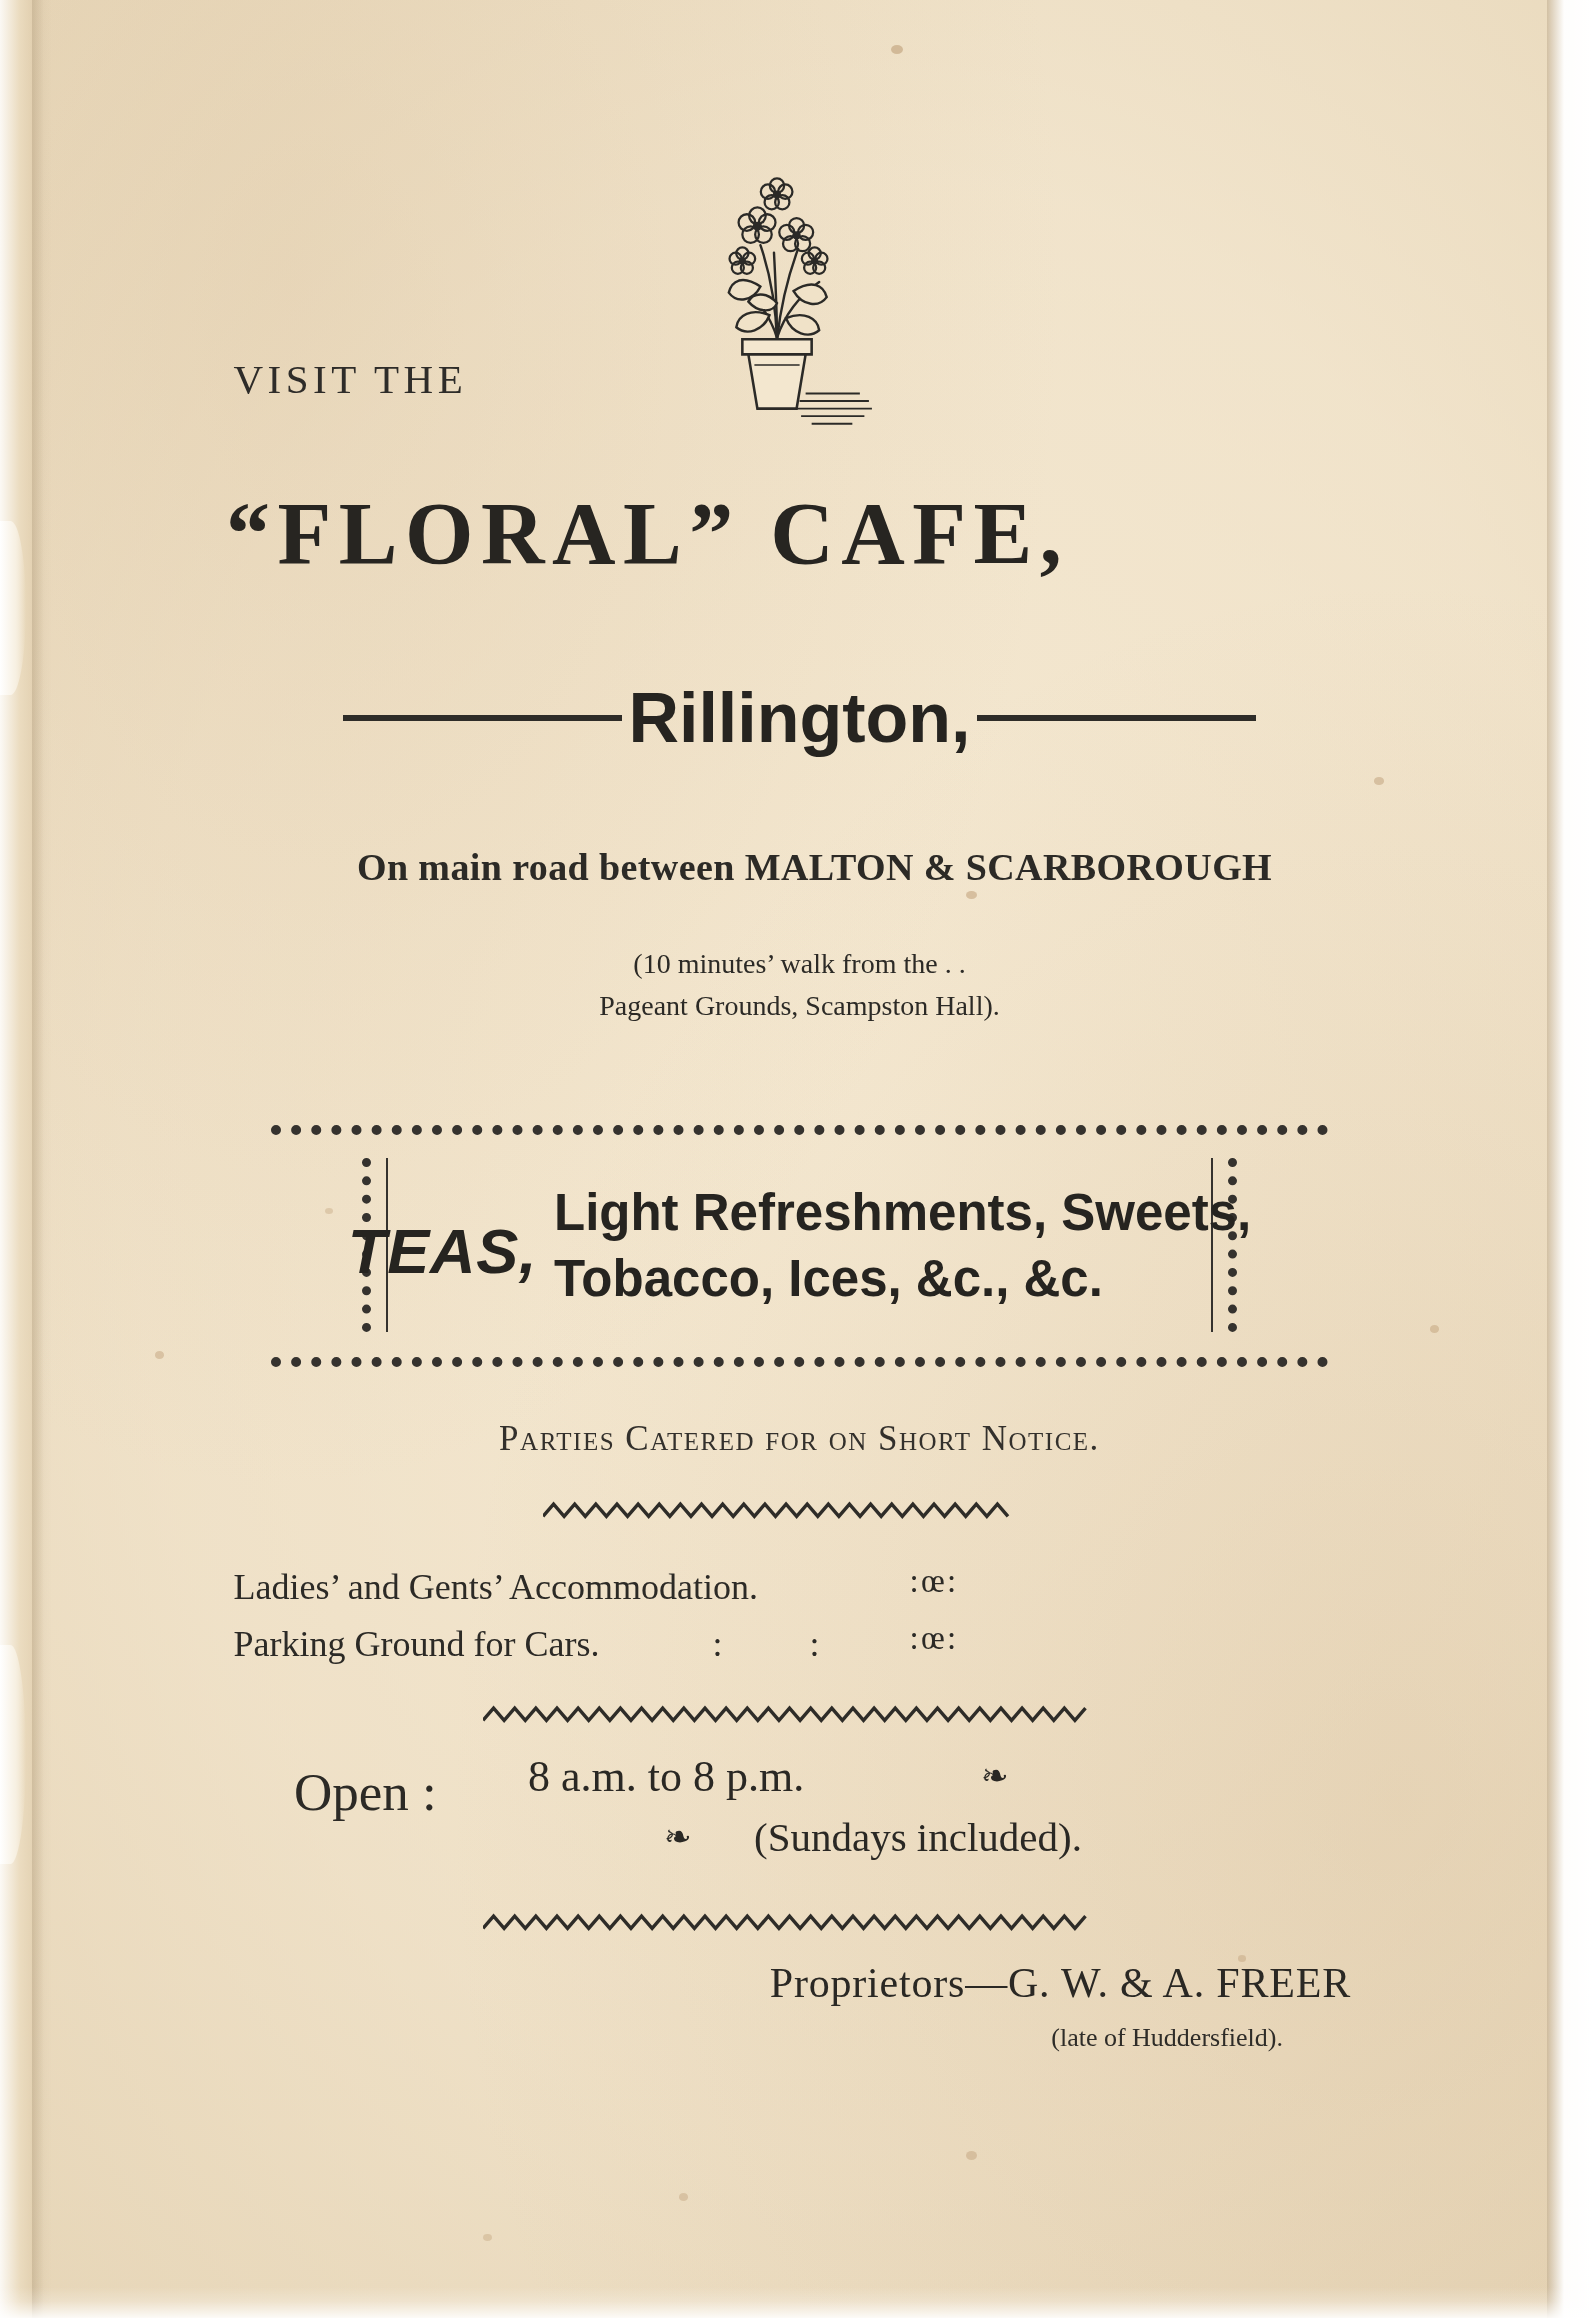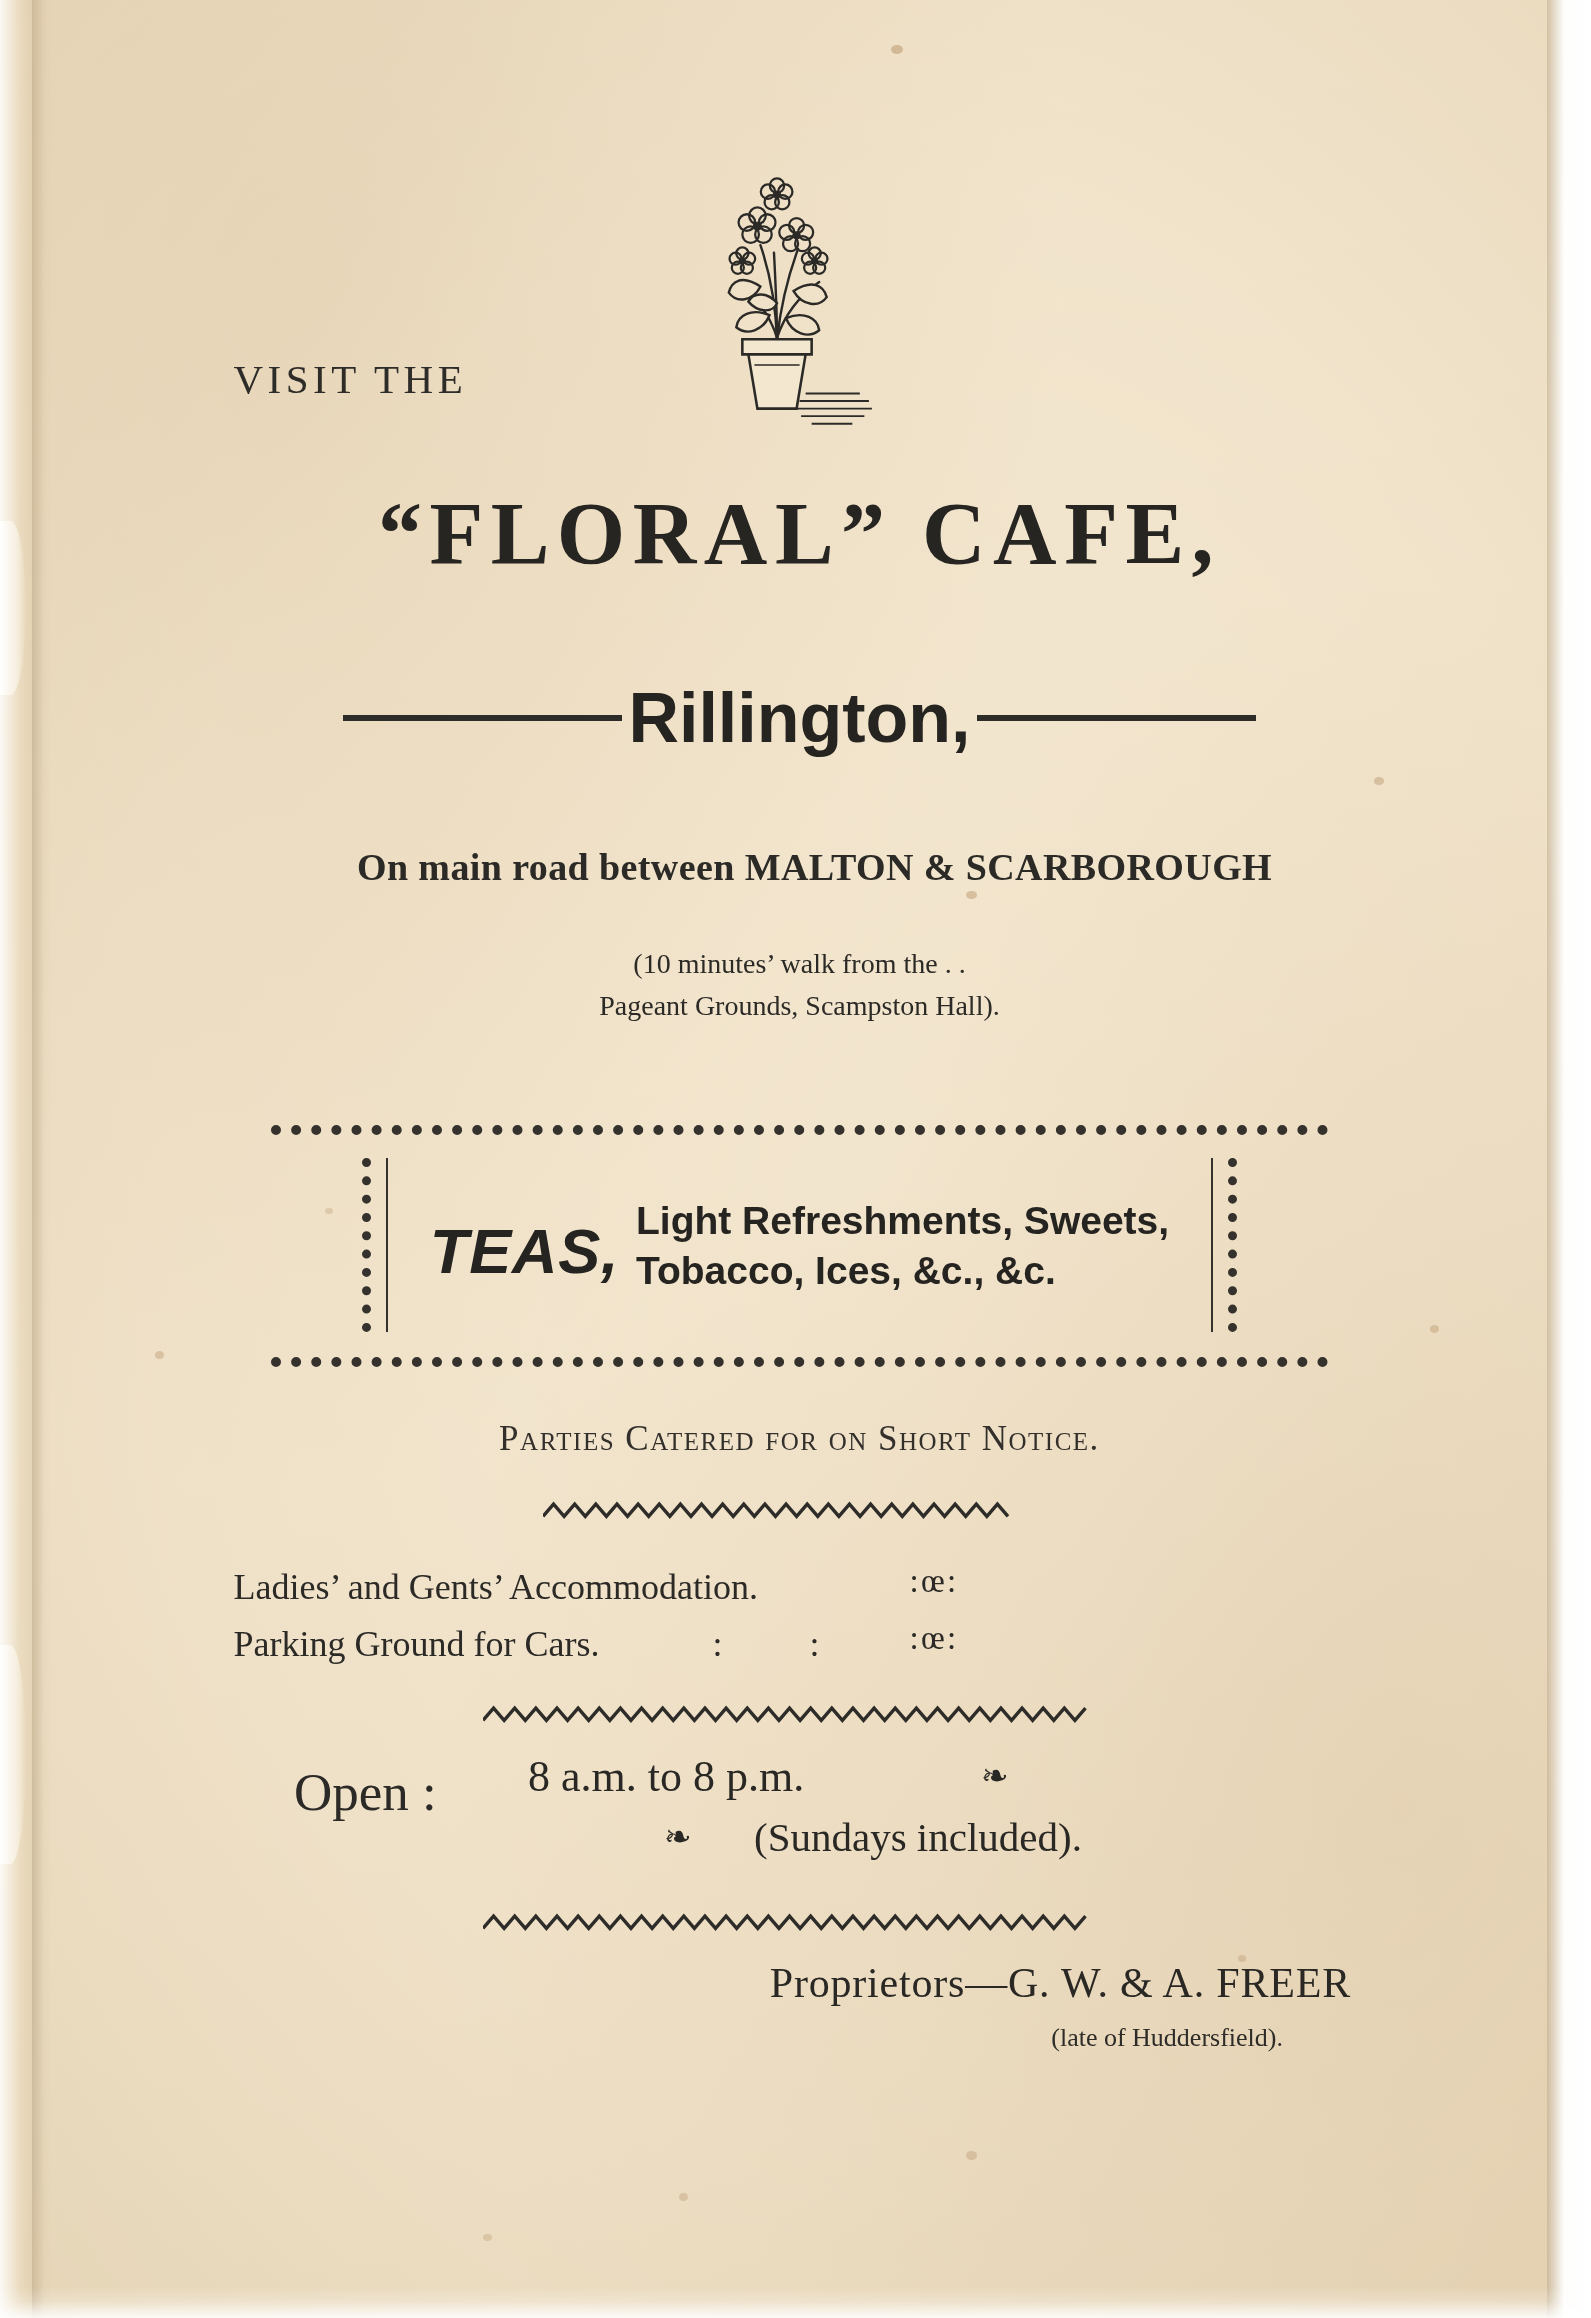--- a/index.html
+++ b/index.html
@@ -92,21 +92,21 @@
     font-size: 41px;
     letter-spacing: 4.5px;
     color: #2e2c29;
   }
 
   .floral-cafe {
     position: absolute;
     left: 0;
     top: 483px;
     width: 1147px;
-    text-align: center;
+    text-align: left;
     font-family: "Liberation Serif", serif;
     font-weight: bold;
     font-size: 88px;
     letter-spacing: 7.5px;
     color: #272521;
     white-space: nowrap;
   }
 
   .rillington-row {
     position: absolute;
@@ -208,21 +208,21 @@
     letter-spacing: 0.8px;
     color: #262420;
     margin-right: 16.6px;
     margin-top: 10.6px;
     white-space: nowrap;
     font-style: italic;
   }
   .teas-lines {
     font-family: "Liberation Sans", sans-serif;
     font-weight: bold;
-    font-size: 39px;
+    font-size: 51px;
     line-height: 1.28;
     color: #262420;
     text-align: left;
     white-space: nowrap;
   }
 
   .parties {
     position: absolute;
     left: 0; top: 1419px;
     width: 1147px;

